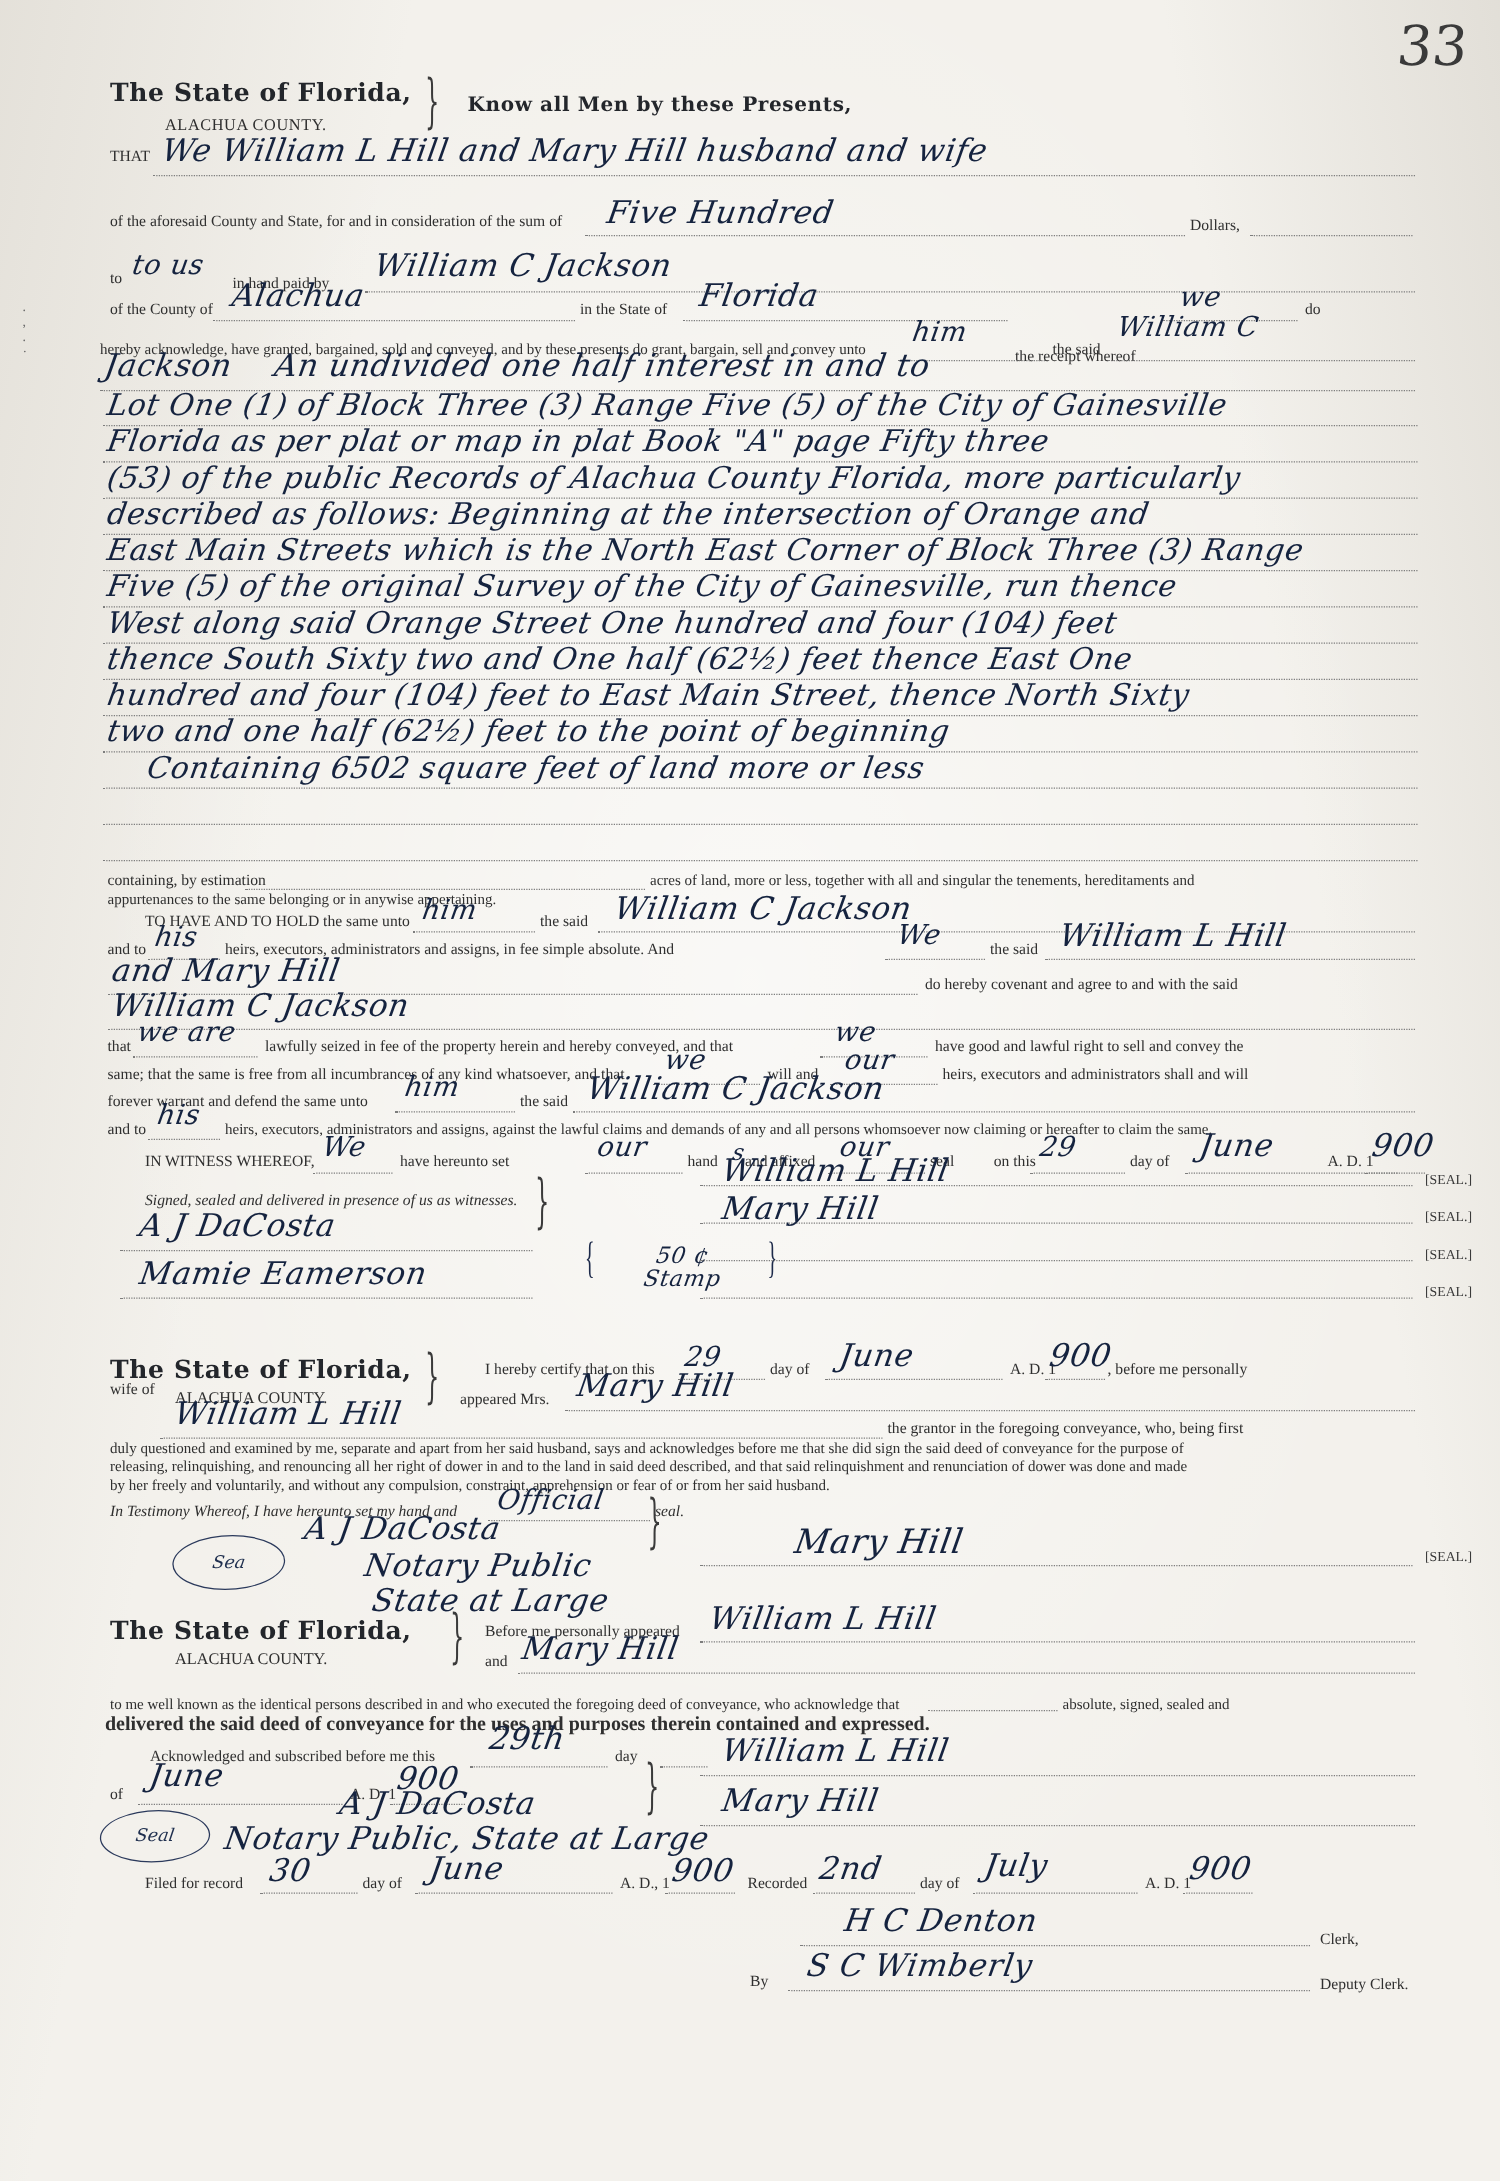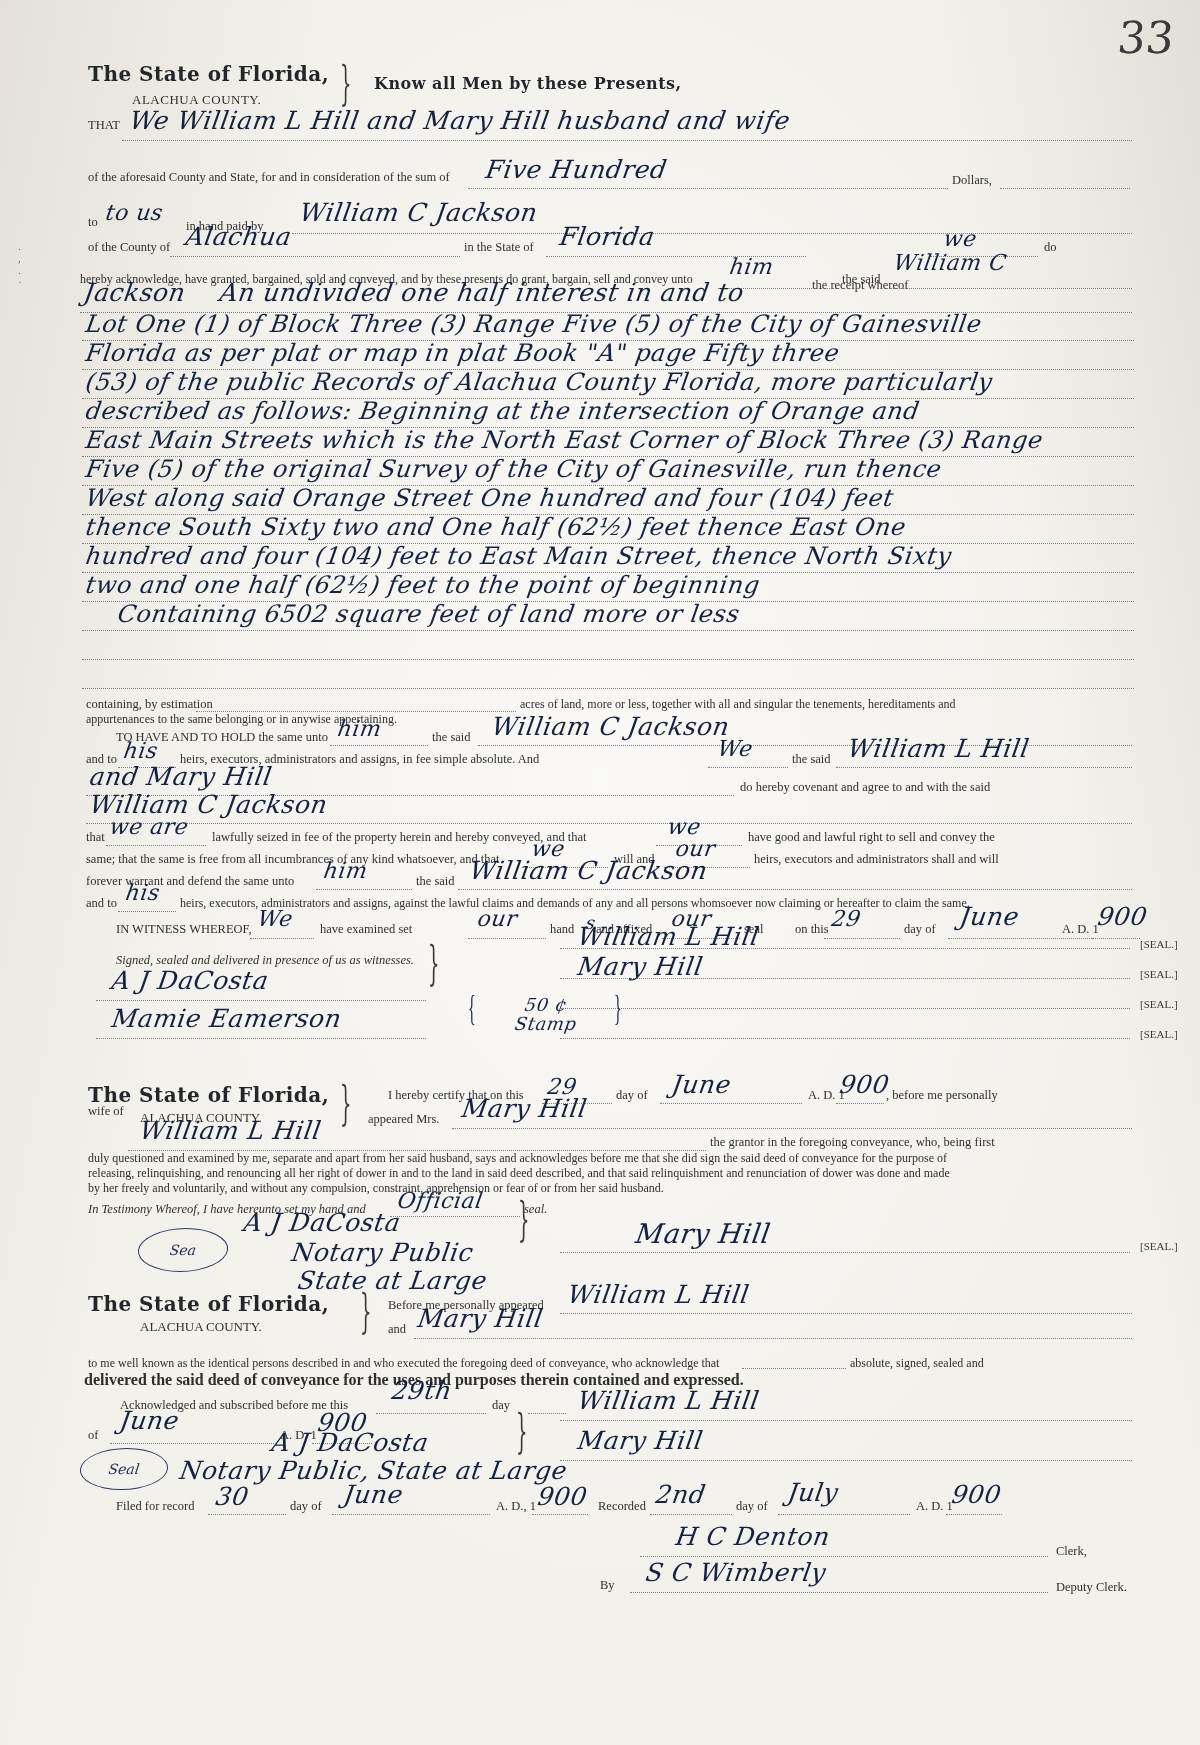--- a/index.html
+++ b/index.html
@@ -263,21 +263,21 @@
   <div class="abs hand big" style="left:470px; top:856px;">William C Jackson</div>
 
   <div class="abs printed" style="left:86px; top:896px;">and to</div>
   <div class="abs hand mid" style="left:126px; top:880px;">his</div>
   <div class="rule" style="left:118px; top:911px; width:58px;"></div>
   <div class="abs printed" style="left:180px; top:896px; font-size:12px;">heirs, executors, administrators and assigns, against the lawful claims and demands of any and all persons whomsoever now claiming or hereafter to claim the same.</div>
 
   <div class="abs printed" style="left:116px; top:922px;">IN WITNESS WHEREOF,</div>
   <div class="abs hand mid" style="left:258px; top:906px;">We</div>
   <div class="rule" style="left:250px; top:938px; width:64px;"></div>
-  <div class="abs printed" style="left:320px; top:922px;">have examined set</div>
+  <div class="abs printed" style="left:320px; top:922px;">have hereunto set</div>
   <div class="abs hand mid" style="left:478px; top:906px;">our</div>
   <div class="rule" style="left:468px; top:938px; width:78px;"></div>
   <div class="abs printed" style="left:550px; top:922px;">hand</div>
   <div class="abs hand sm" style="left:586px; top:912px;">s</div>
   <div class="abs printed" style="left:596px; top:922px;">and affixed</div>
   <div class="abs hand mid" style="left:672px; top:906px;">our</div>
   <div class="rule" style="left:662px; top:938px; width:78px;"></div>
   <div class="abs printed" style="left:744px; top:922px;">seal</div>
   <div class="abs printed" style="left:782px; top:922px;margin-left:13px;">on this</div>
   <div class="rule" style="left:824px; top:938px; width:76px;"></div>

